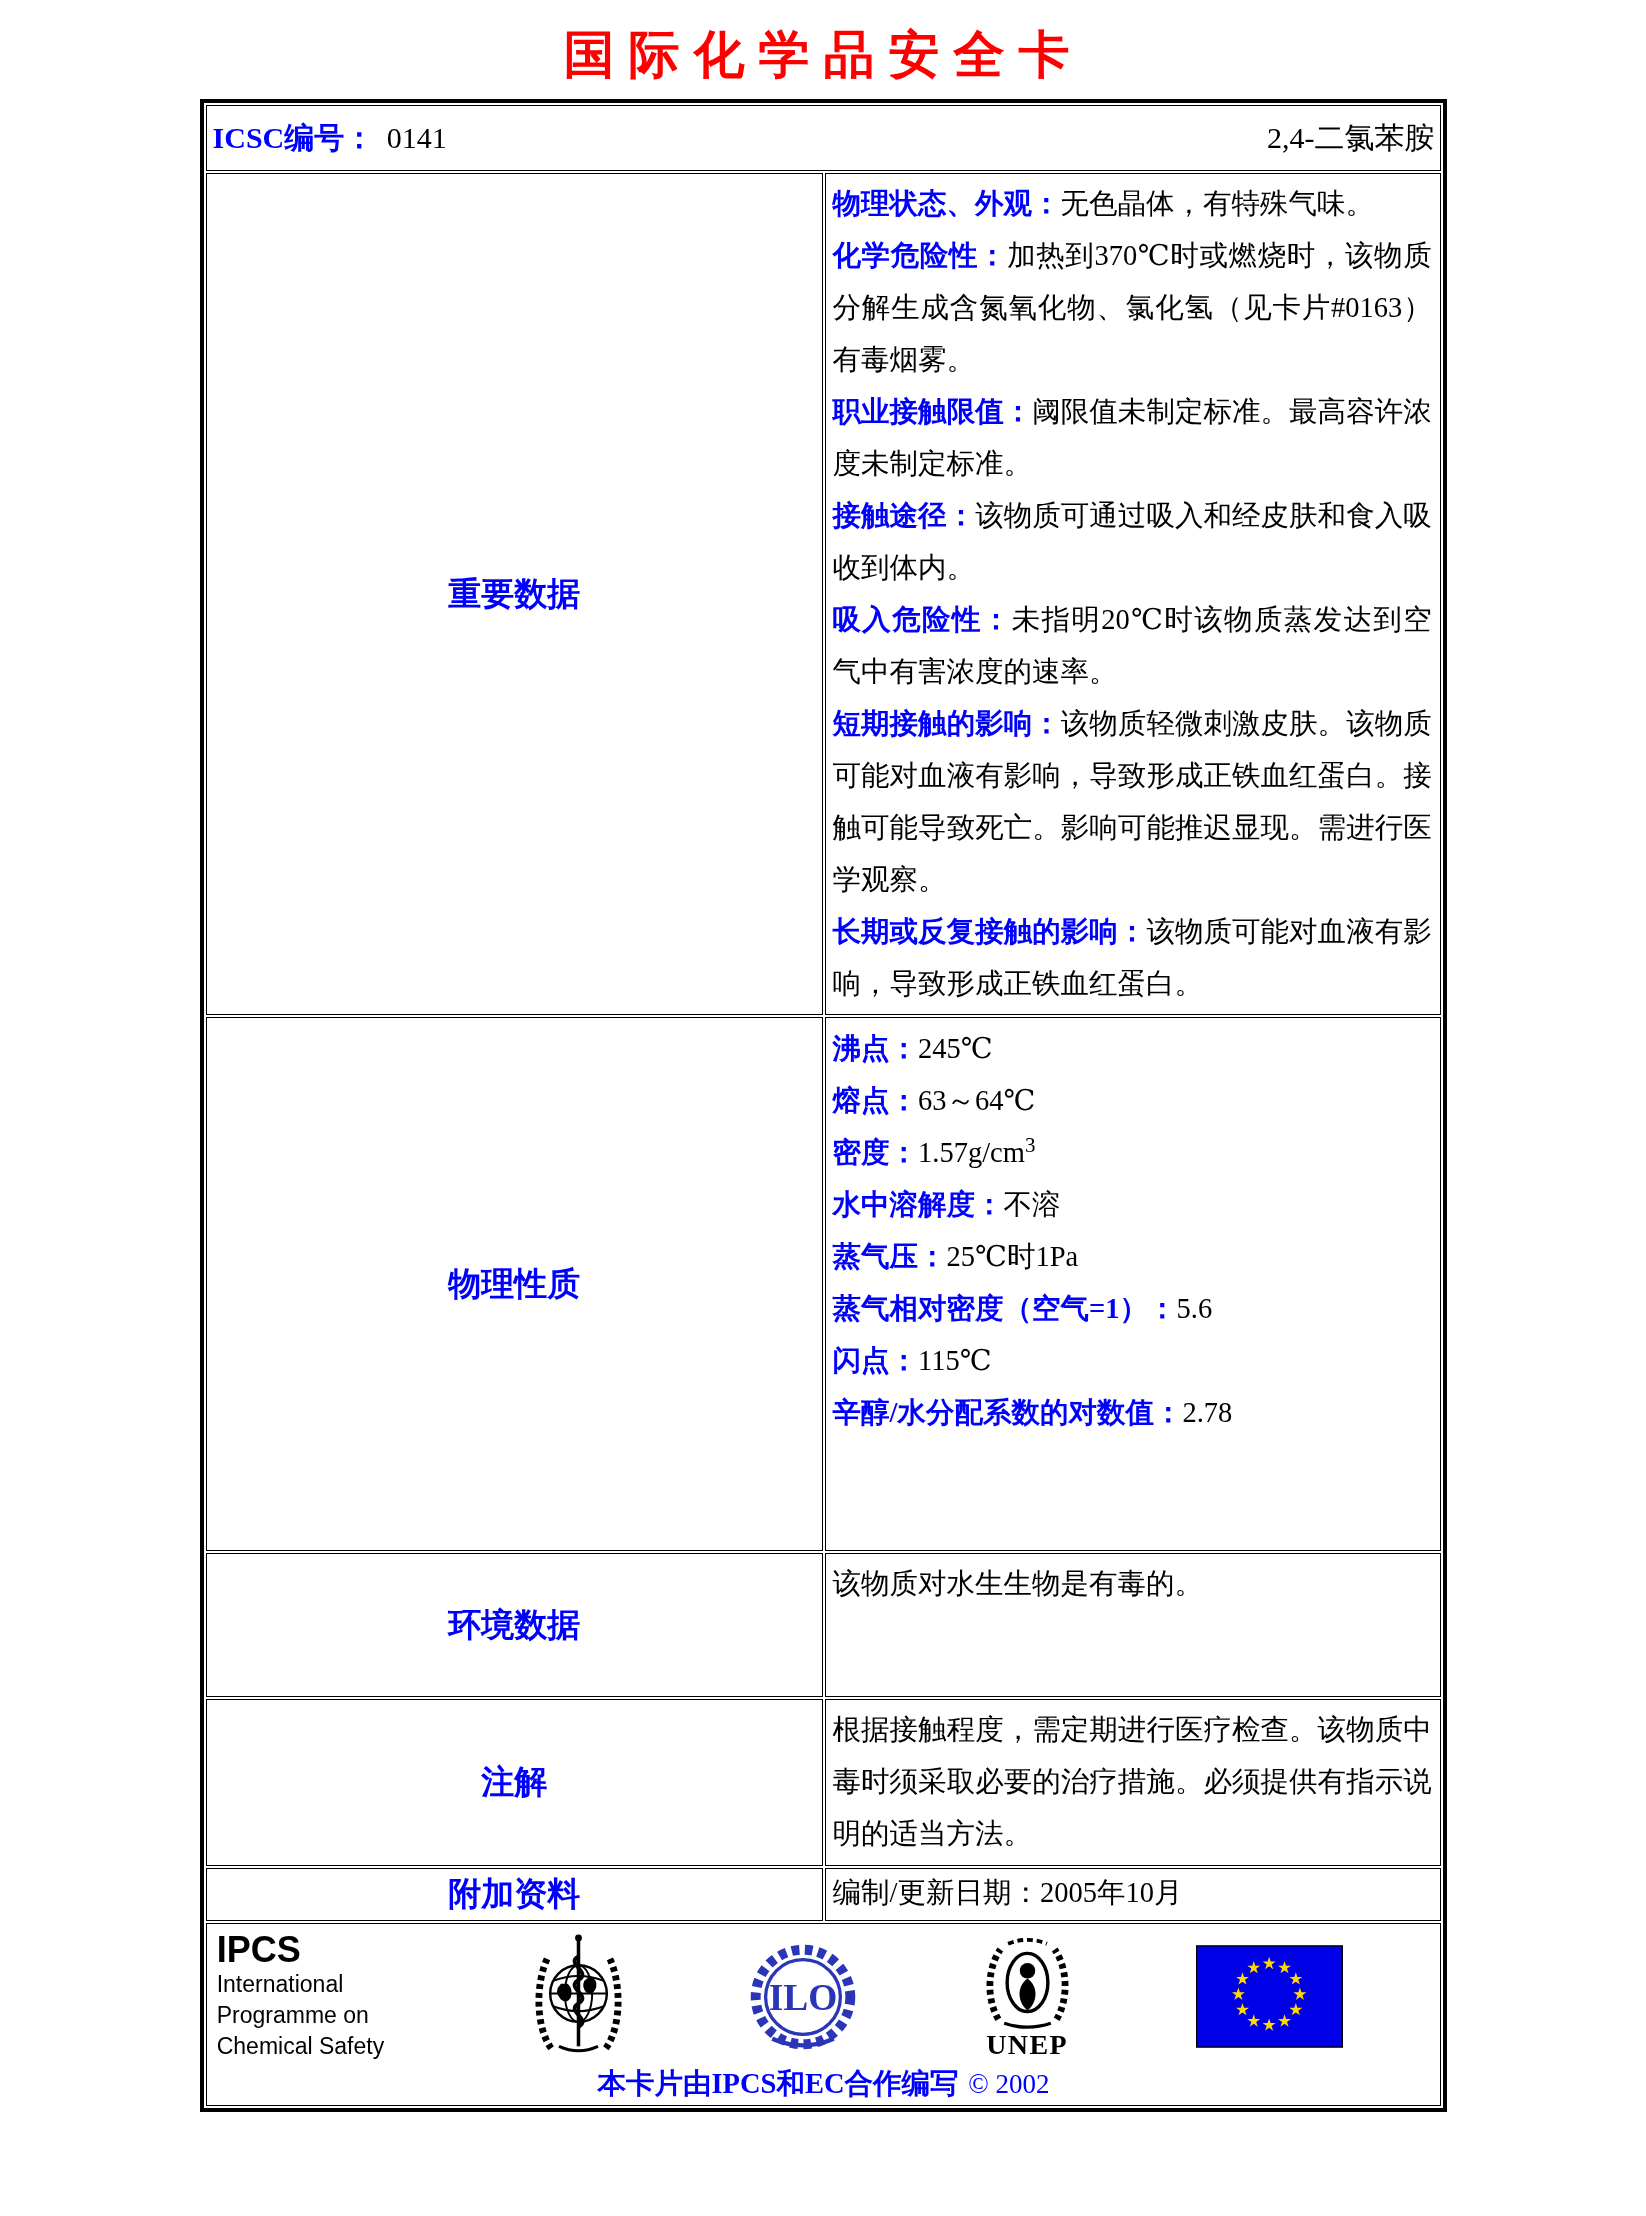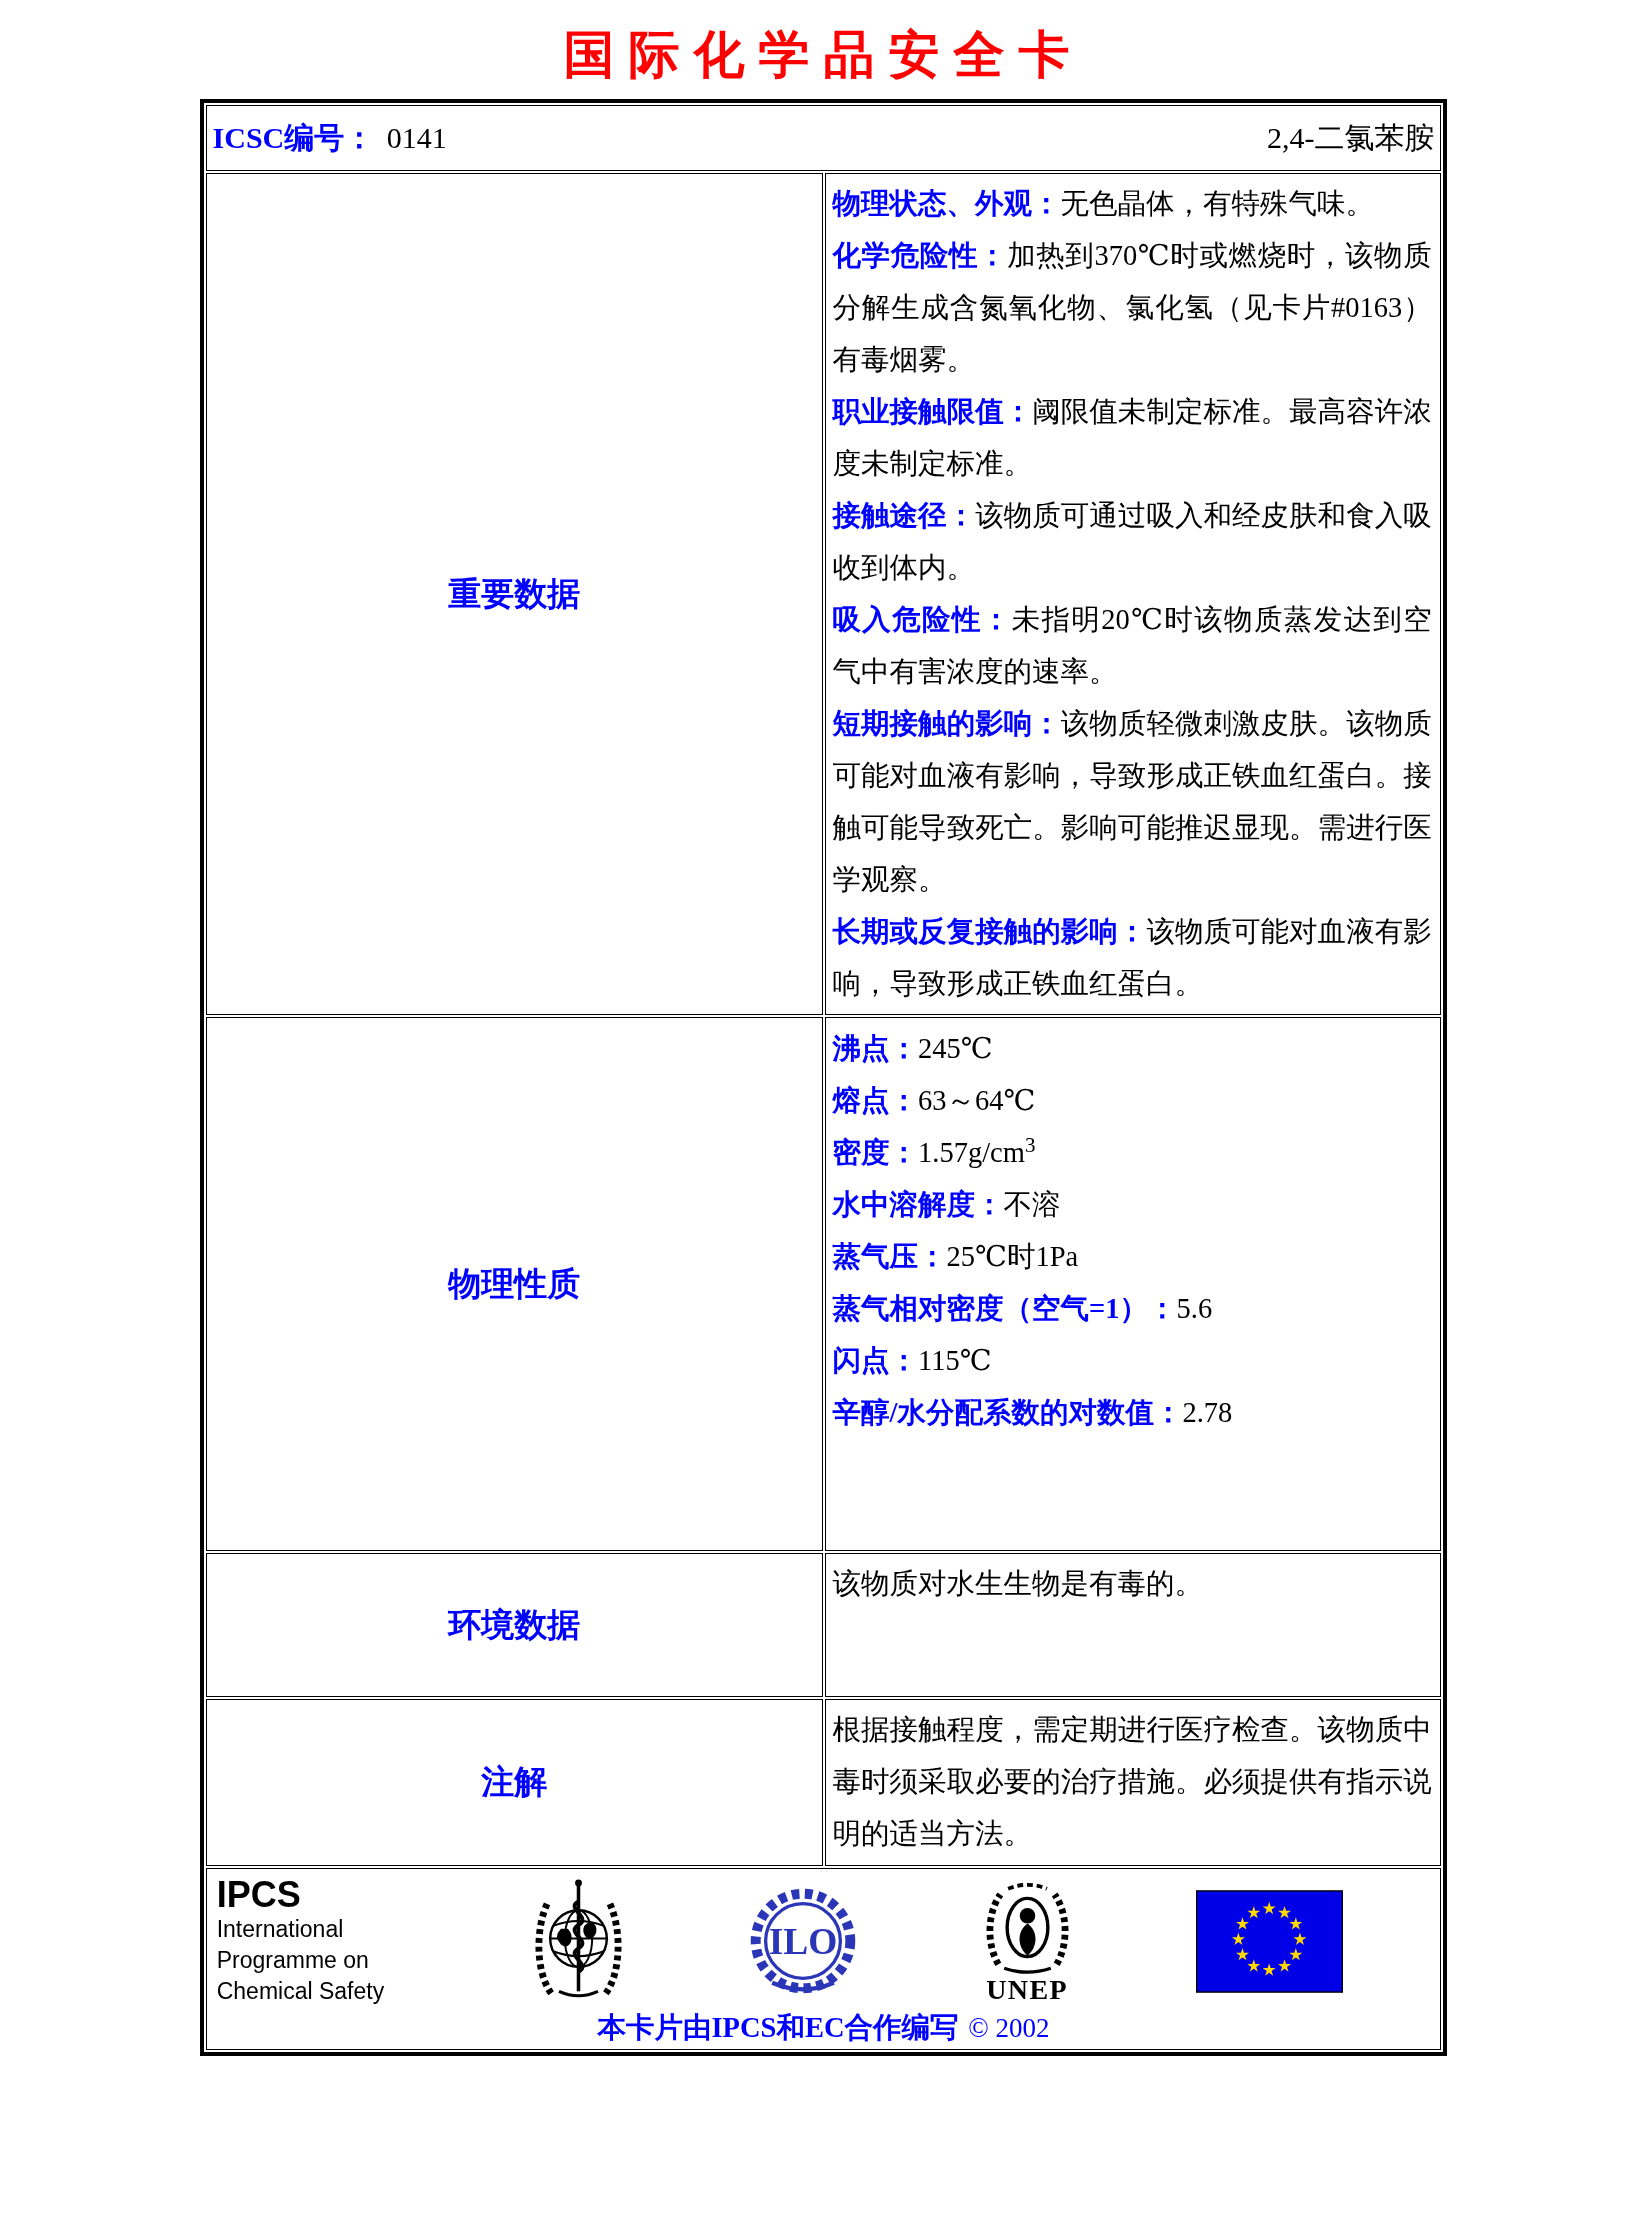--- a/index.html
+++ b/index.html
@@ -142,20 +142,26 @@
       </td>
     </tr>
 
     <tr>
       <td class="label-cell h-notes">注解</td>
       <td class="content-cell h-notes">
         <div class="line">根据接触程度，需定期进行医疗检查。该物质中毒时须采取必要的治疗措施。必须提供有指示说明的适当方法。</div>
       </td>
     </tr>
 
+    <tr>
+      <td class="label-cell h-addl">附加资料</td>
+      <td class="content-cell h-addl">
+        <div class="line">编制/更新日期：2005年10月</div>
+      </td>
+    </tr>
 
     <tr>
       <td colspan="2" class="h-logos">
         <div class="logos-flex">
           <div class="ipcs-block">
             <div class="ipcs-acronym">IPCS</div>
             <div class="ipcs-line">International</div>
             <div class="ipcs-line">Programme on</div>
             <div class="ipcs-line">Chemical Safety</div>
           </div>

